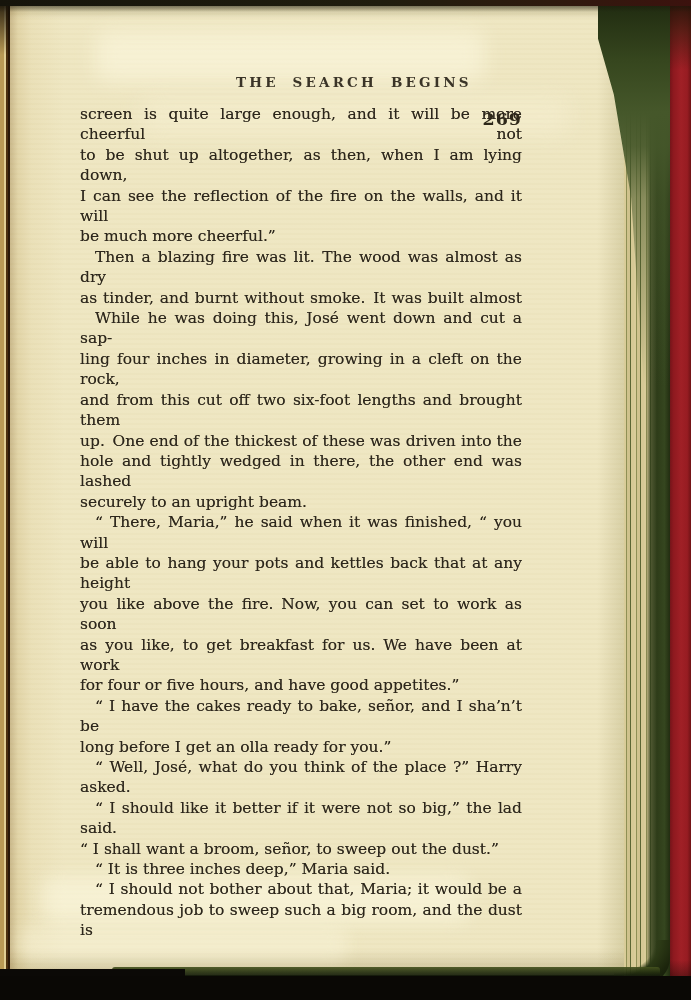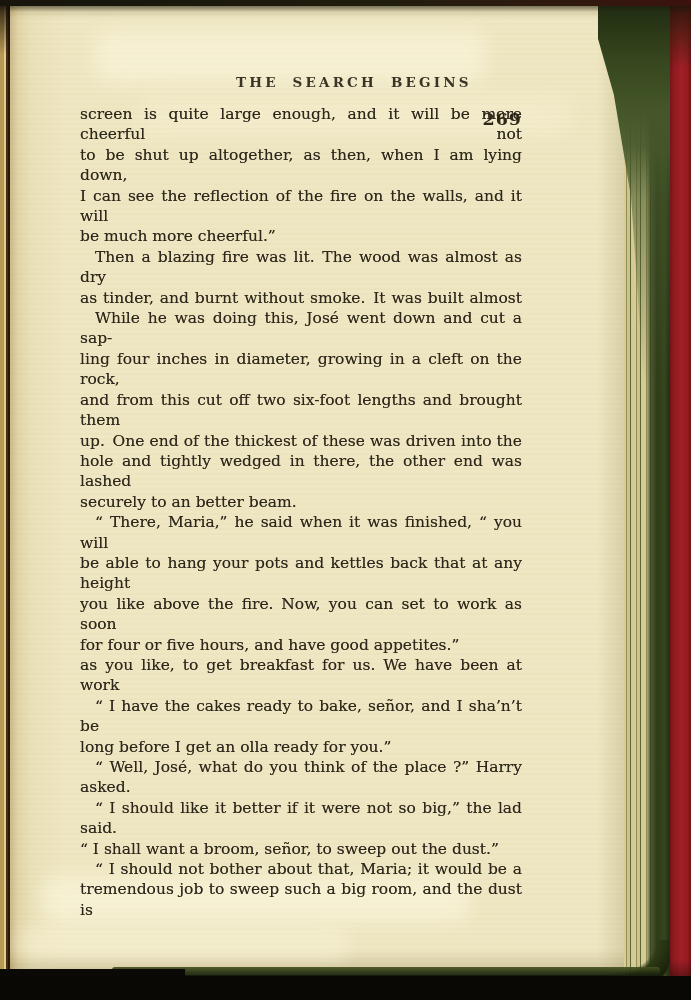--- a/index.html
+++ b/index.html
@@ -135,29 +135,30 @@
       <div class="line">to be shut up altogether, as then, when I am lying down,</div>
       <div class="line">I can see the reflection of the fire on the walls, and it will</div>
       <div class="line end">be much more cheerful.”</div>
       <div class="line indent">Then a blazing fire was lit. The wood was almost as dry</div>
       <div class="line">as tinder, and burnt without smoke. It was built almost</div>
       <div class="line indent">While he was doing this, José went down and cut a sap-</div>
       <div class="line">ling four inches in diameter, growing in a cleft on the rock,</div>
       <div class="line">and from this cut off two six-foot lengths and brought them</div>
       <div class="line">up. One end of the thickest of these was driven into the</div>
       <div class="line">hole and tightly wedged in there, the other end was lashed</div>
-      <div class="line end">securely to an better beam.</div>
+      <div class="line end">securely to an upright beam.</div>
       <div class="line indent">“ There, Maria,” he said when it was finished, “ you will</div>
       <div class="line">be able to hang your pots and kettles back that at any height</div>
       <div class="line">you like above the fire. Now, you can set to work as soon</div>
+      <div class="line">as you like, to get breakfast for us. We have been at work</div>
       <div class="line end">for four or five hours, and have good appetites.”</div>
-      <div class="line">as you like, to get breakfast for us. We have been at work</div>
       <div class="line indent">“ I have the cakes ready to bake, señor, and I sha’n’t be</div>
       <div class="line end">long before I get an olla ready for you.”</div>
       <div class="line indent">“ Well, José, what do you think of the place ?” Harry</div>
       <div class="line end">asked.</div>
       <div class="line indent">“ I should like it better if it were not so big,” the lad said.</div>
       <div class="line end">“ I shall want a broom, señor, to sweep out the dust.”</div>
+      <div class="line indent end">“ It is three inches deep,” Maria said.</div>
       <div class="line indent">“ I should not bother about that, Maria; it would be a</div>
       <div class="line">tremendous job to sweep such a big room, and the dust is</div>
     </div>
 
 </div>
 
 </body></html>

